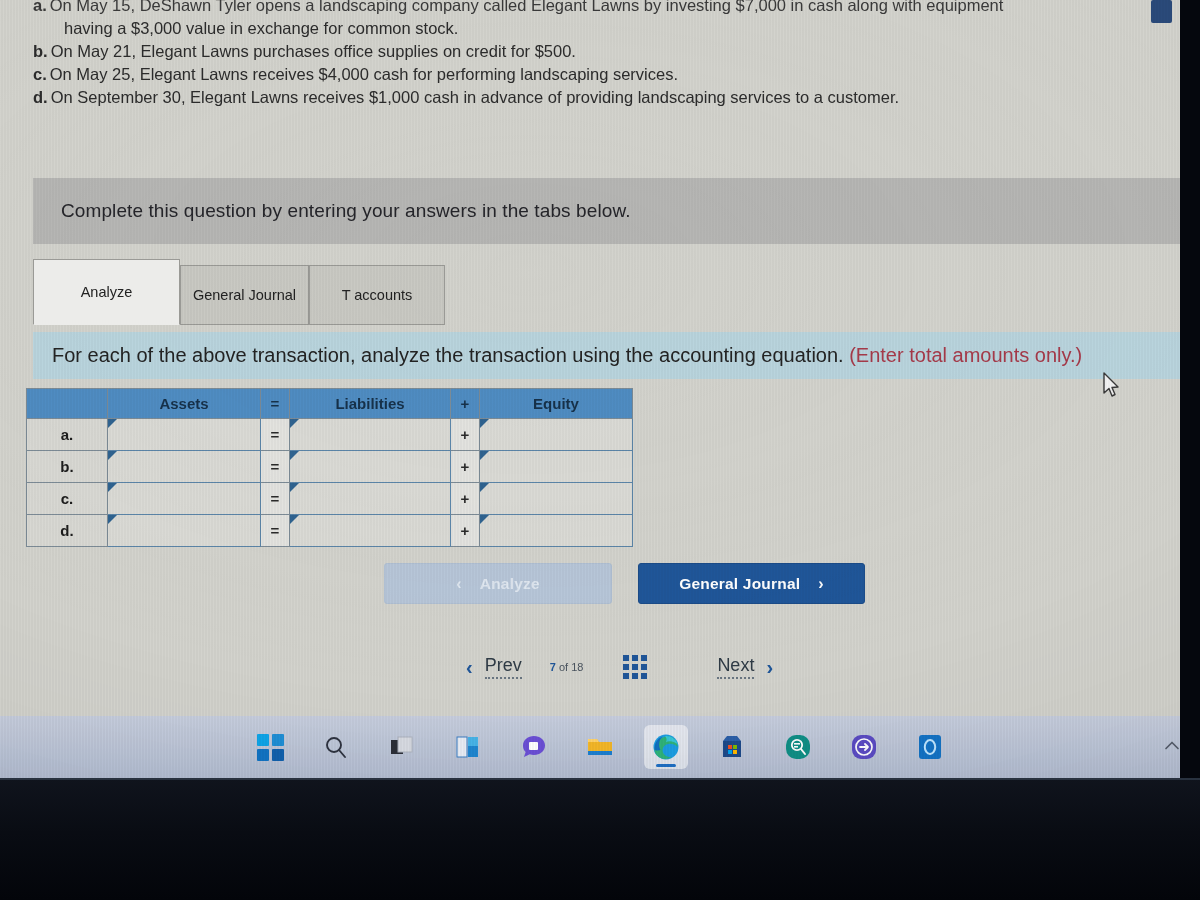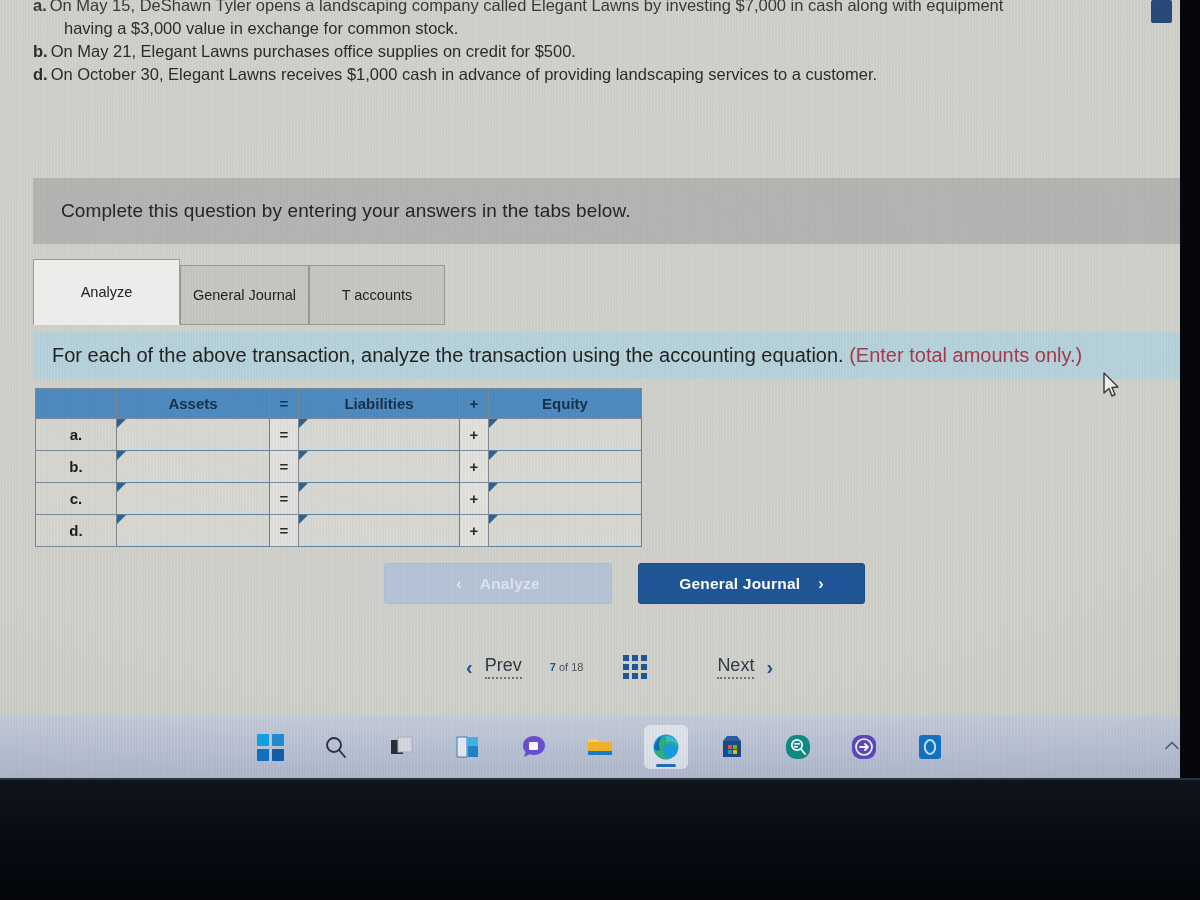--- a/index.html
+++ b/index.html
@@ -153,21 +153,21 @@
     color: #232323;
     white-space: nowrap;
   }
   .bluebar-note {
     color: #a63a4a;
   }
 
   
   .eqtable {
     position: absolute;
-    left: 35px;
+    left: 26px;
     top: 388px;
     border-collapse: collapse;
     font-size: 14.5px;
   }
   .eqtable th, .eqtable td {
     border: 1px solid #7c8b96;
     padding: 0;
     height: 31px;
     vertical-align: middle;
   }
@@ -418,21 +418,24 @@
         <div class="qline clipped">
           <span class="lbl">a.</span><span>On May 15, DeShawn Tyler opens a landscaping company called Elegant Lawns by investing $7,000 in cash along with equipment</span>
         </div>
         <div class="qline indent">
           <span>having a $3,000 value in exchange for common stock.</span>
         </div>
         <div class="qline">
           <span class="lbl">b.</span><span>On May 21, Elegant Lawns purchases office supplies on credit for $500.</span>
         </div>
         <div class="qline">
-          <span class="lbl">d.</span><span>On October 30, Elegant Lawns receives $1,000 cash in advance of providing landscaping services to a customer.</span>
+          <span class="lbl">c.</span><span>On May 25, Elegant Lawns receives $4,000 cash for performing landscaping services.</span>
+        </div>
+        <div class="qline">
+          <span class="lbl">d.</span><span>On September 30, Elegant Lawns receives $1,000 cash in advance of providing landscaping services to a customer.</span>
         </div>
       </div>
 
       <div class="banner">
         <div class="banner-text">Complete this question by entering your answers in the tabs below.</div>
       </div>
 
       <div class="tabstrip">
         <div class="tab t-analyze active">
           <span>Analyze</span>

